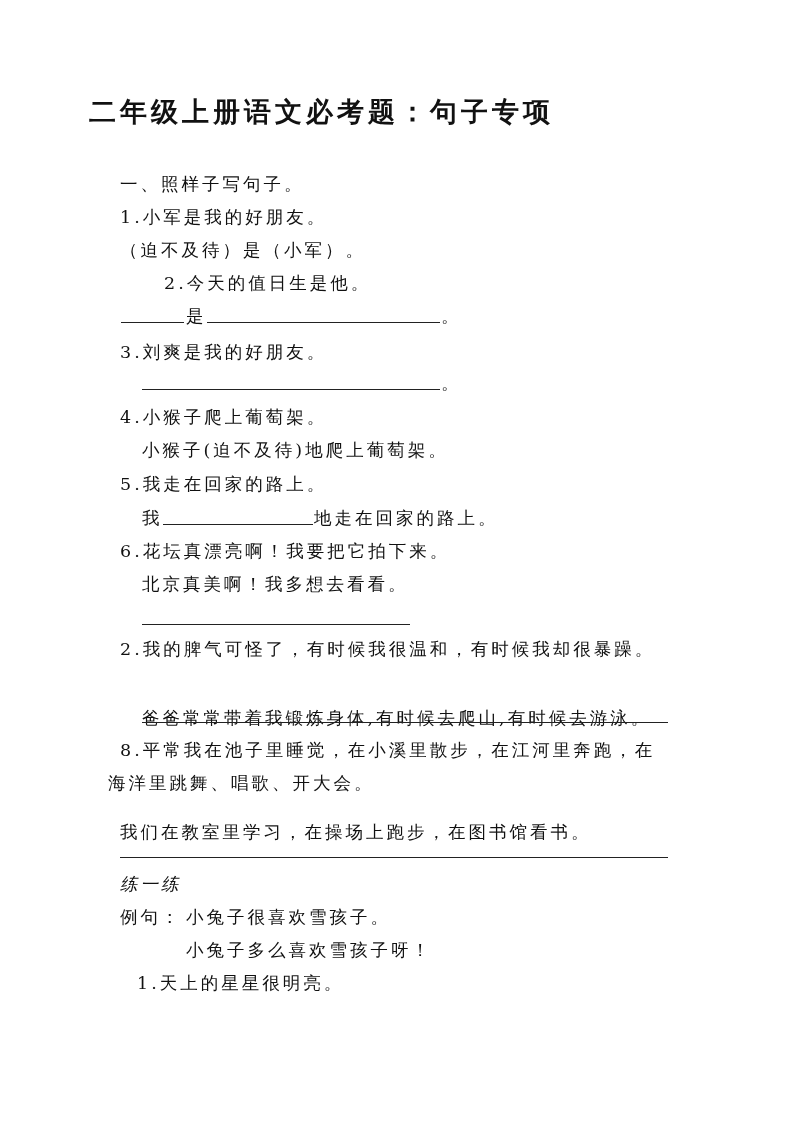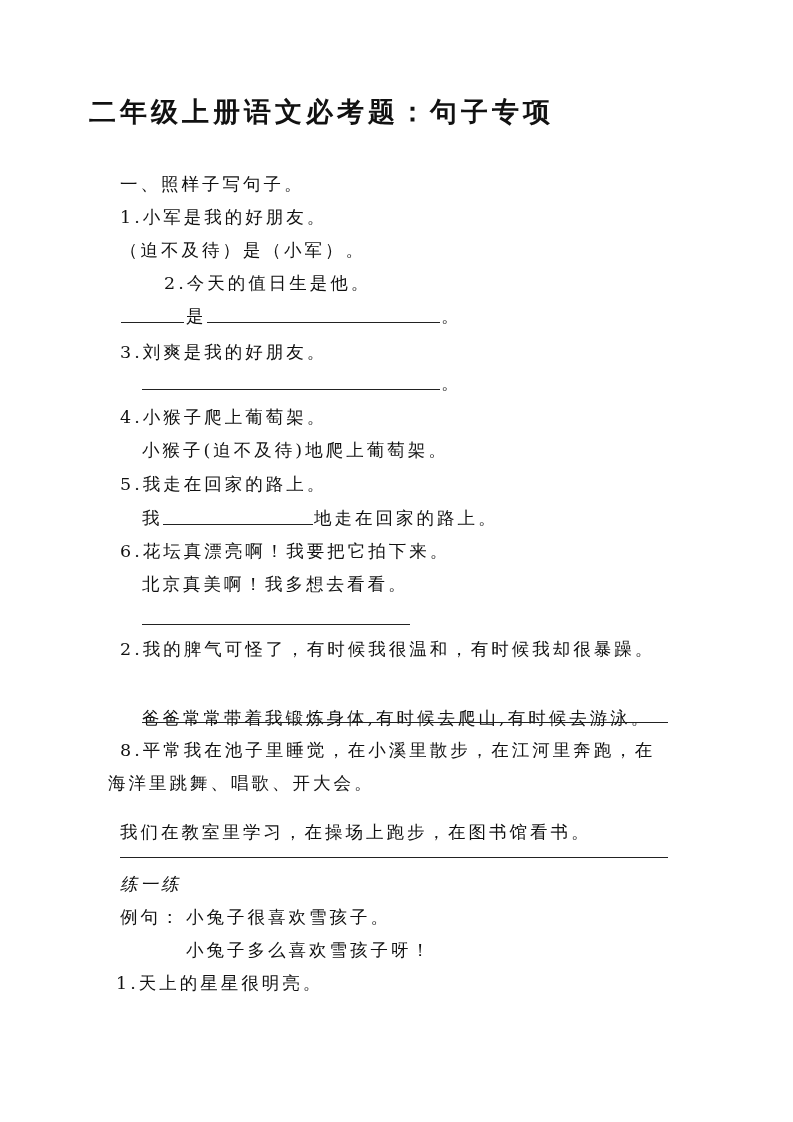--- a/index.html
+++ b/index.html
@@ -49,13 +49,13 @@
 
 <div class="line" style="left:120px; top:738px;">8.平常我在池子里睡觉，在小溪里散步，在江河里奔跑，在</div>
 <div class="line" style="left:108px; top:771px;">海洋里跳舞、唱歌、开大会。</div>
 <div class="line" style="left:120px; top:804px;margin-top:16px;">我们在教室里学习，在操场上跑步，在图书馆看书。</div>
 <div class="blank" style="left:120px; top:857px; width:548px;"></div>
 
 <div class="line" style="left:120px; top:872px;font-style:italic;">练一练</div>
 <div class="line" style="left:120px; top:905px;">例句：</div>
 <div class="line" style="left:186px; top:905px;">小兔子很喜欢雪孩子。</div>
 <div class="line" style="left:186px; top:938px;text-align:right;">小兔子多么喜欢雪孩子呀！</div>
-<div class="line" style="left:116px; top:971px;">1.天上的星星很明亮。</div>
+<div class="line" style="left:137px; top:971px;">1.天上的星星很明亮。</div>
 
 </body></html>

